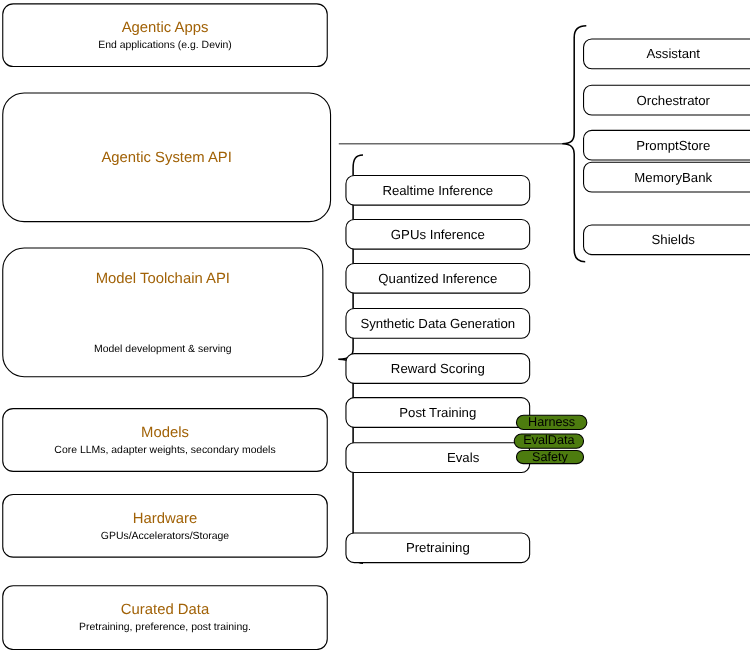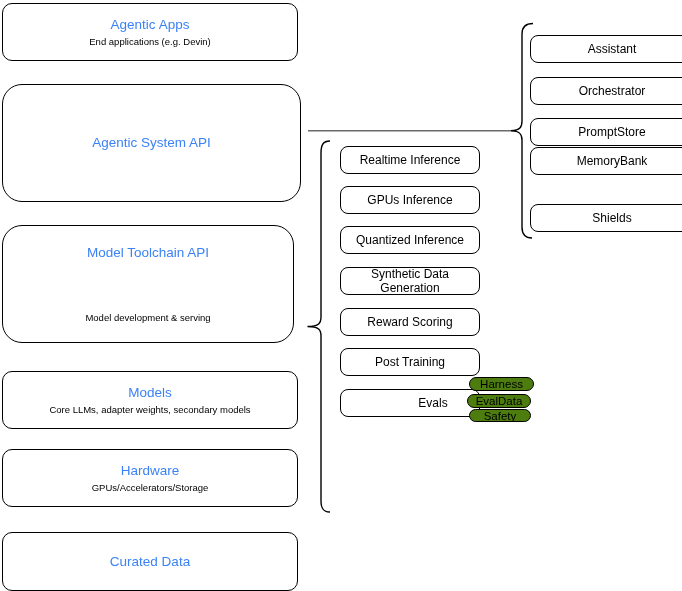--- a/index.html
+++ b/index.html
@@ -6,27 +6,27 @@
   body{font-family:"Liberation Sans", sans-serif;color:#000;}
   #canvas{position:relative;width:682px;height:591px;background:#fff;overflow:hidden;}
 
   svg.overlay{position:absolute;left:0;top:0;width:682px;height:591px;z-index:1;}
 
   .node{position:absolute;box-sizing:border-box;background:#fff;border:1.4px solid #000;
         display:flex;flex-direction:column;align-items:center;justify-content:center;
         text-align:center;z-index:2;}
   .node.big{border-radius:20px;}
   .node.small{border-radius:10px;}
-  .node-title{font-size:13.5px;line-height:16px;color:#3b82f6;}
+  .node-title{font-size:13.5px;line-height:16px;color:#a16207;}
   .node-sub{font-size:9.5px;line-height:12px;margin-top:3px;color:#000;}
 
   .chip{position:absolute;box-sizing:border-box;background:#fff;border:1.4px solid #000;
         border-radius:8px;display:flex;align-items:center;justify-content:center;
         font-size:12px;line-height:14px;text-align:center;z-index:2;}
-  .chip.mid{left:340px;width:140px;height:28px;}
+  .chip.mid{left:314px;width:168px;height:28px;margin-top:13px;}
   .chip.right{left:530px;width:164px;height:28px;}
 
   .pill{position:absolute;box-sizing:border-box;background:#4d7c0f;border:1.4px solid #000;
         border-radius:8px;display:flex;align-items:center;justify-content:center;
         font-size:11.5px;line-height:12px;z-index:3;}
 </style>
 </head>
 <body>
 
 <div id="canvas">
@@ -59,29 +59,31 @@
     <div class="node-sub">Core LLMs, adapter weights, secondary models</div>
   </div>
 
   <div class="node small" style="left:2px;top:449px;width:296px;height:58px;">
     <div class="node-title">Hardware</div>
     <div class="node-sub">GPUs/Accelerators/Storage</div>
   </div>
 
   <div class="node small" style="left:2px;top:532px;width:296px;height:59px;">
     <div class="node-title">Curated Data</div>
+    <div class="node-sub">Pretraining, preference, post training.</div>
   </div>
 
   <div class="chip mid" style="top:146px;">Realtime Inference</div>
   <div class="chip mid" style="top:186px;">GPUs Inference</div>
   <div class="chip mid" style="top:226px;">Quantized Inference</div>
   <div class="chip mid" style="top:267px;">Synthetic Data Generation</div>
   <div class="chip mid" style="top:308px;">Reward Scoring</div>
   <div class="chip mid" style="top:348px;">Post Training</div>
   <div class="chip mid" style="top:389px;padding-left:46px;">Evals</div>
+  <div class="chip mid" style="top:471px;">Pretraining</div>
 
   <div class="pill" style="left:469px;top:377px;width:65px;height:14px;">Harness</div>
   <div class="pill" style="left:467px;top:394px;width:64px;height:14px;">EvalData</div>
   <div class="pill" style="left:469px;top:409px;width:62px;height:13px;">Safety</div>
 
   <div class="chip right" style="top:35px;">Assistant</div>
   <div class="chip right" style="top:77px;">Orchestrator</div>
   <div class="chip right" style="top:118px;">PromptStore</div>
   <div class="chip right" style="top:147px;">MemoryBank</div>
   <div class="chip right" style="top:204px;">Shields</div>

